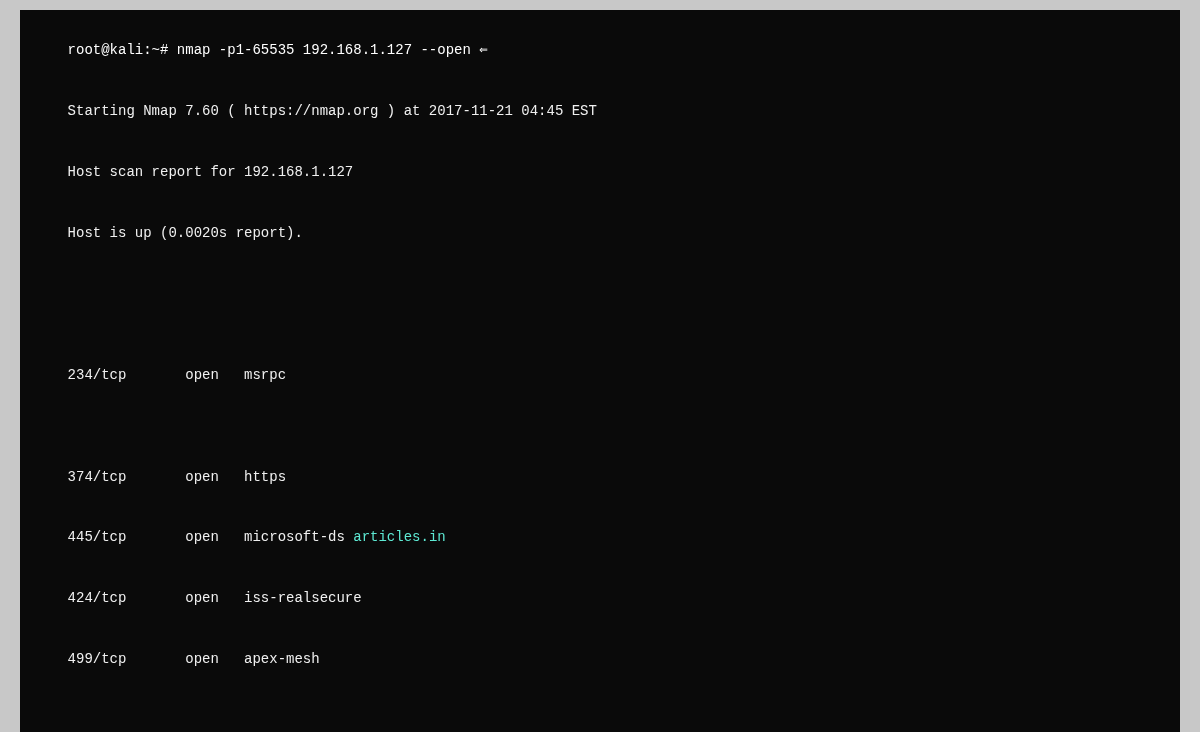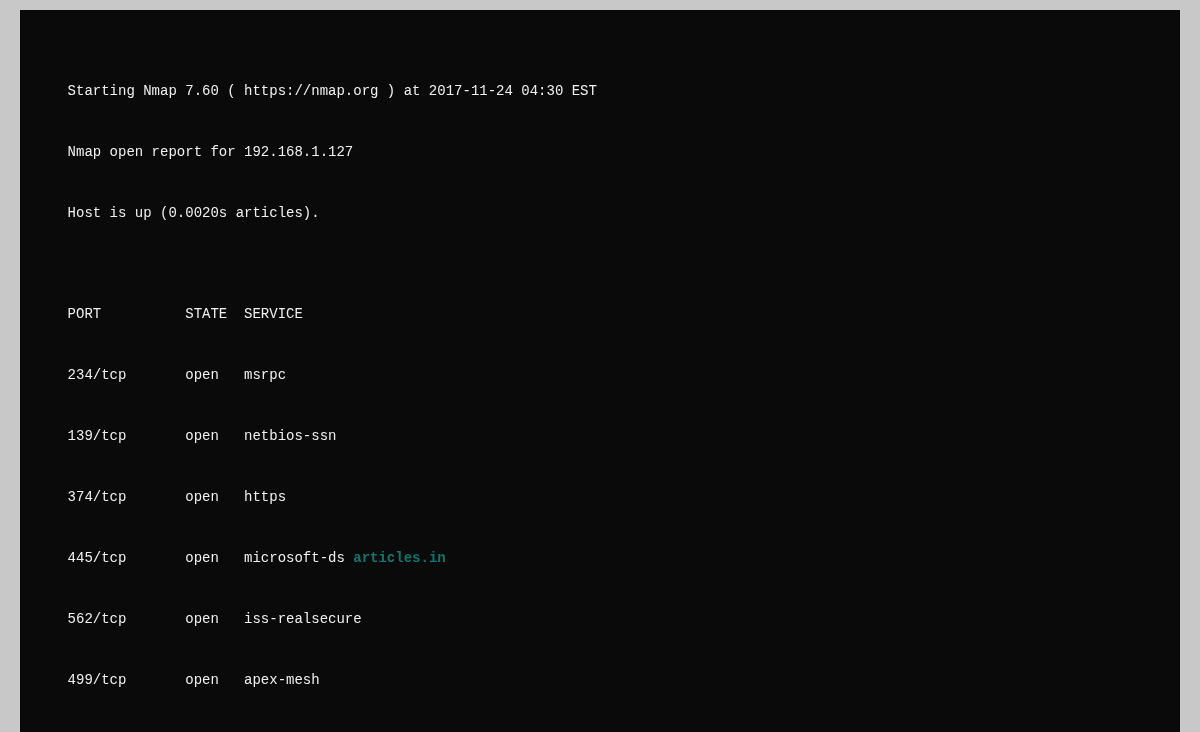--- a/index.html
+++ b/index.html
@@ -35,48 +35,47 @@
       line-height: 1.45;
       color: #f0f0f0;
       white-space: pre;
     }
 
     .terminal-text .prompt-line {
       color: #ffffff;
     }
 
     .watermark {
-      color: #0f766e;
-      font-weight: bold;
+      color: #5eead4;
+      font-weight: normal;
     }
   </style>
 </head>
 <body>
 
 <div class="terminal-container">
   <div class="terminal-text">
+    <span class="prompt-line">root@kali:~# nmap -p1-65535 192.168.1.127 --open ⇐</span>
     <br>
-    <span>Starting Nmap 7.60 ( https://nmap.org ) at 2017-11-24 04:30 EST</span>
+    <span>Starting Nmap 7.60 ( https://nmap.org ) at 2017-11-21 04:45 EST</span>
     <br>
-    <span>Nmap open report for 192.168.1.127</span>
+    <span>Host scan report for 192.168.1.127</span>
     <br>
-    <span>Host is up (0.0020s articles).</span>
+    <span>Host is up (0.0020s report).</span>
     <br>
     <br>
-    <span>PORT          STATE  SERVICE</span>
     <br>
     <span>234/tcp       open   msrpc</span>
     <br>
-    <span>139/tcp       open   netbios-ssn</span>
     <br>
     <span>374/tcp       open   https</span>
     <br>
     <span>445/tcp       open   microsoft-ds <span class="watermark">articles.in</span></span>
     <br>
-    <span>562/tcp       open   iss-realsecure</span>
+    <span>424/tcp       open   iss-realsecure</span>
     <br>
     <span>499/tcp       open   apex-mesh</span>
     <br>
     
     <br>
     
     <br>
     
     <br>
     

